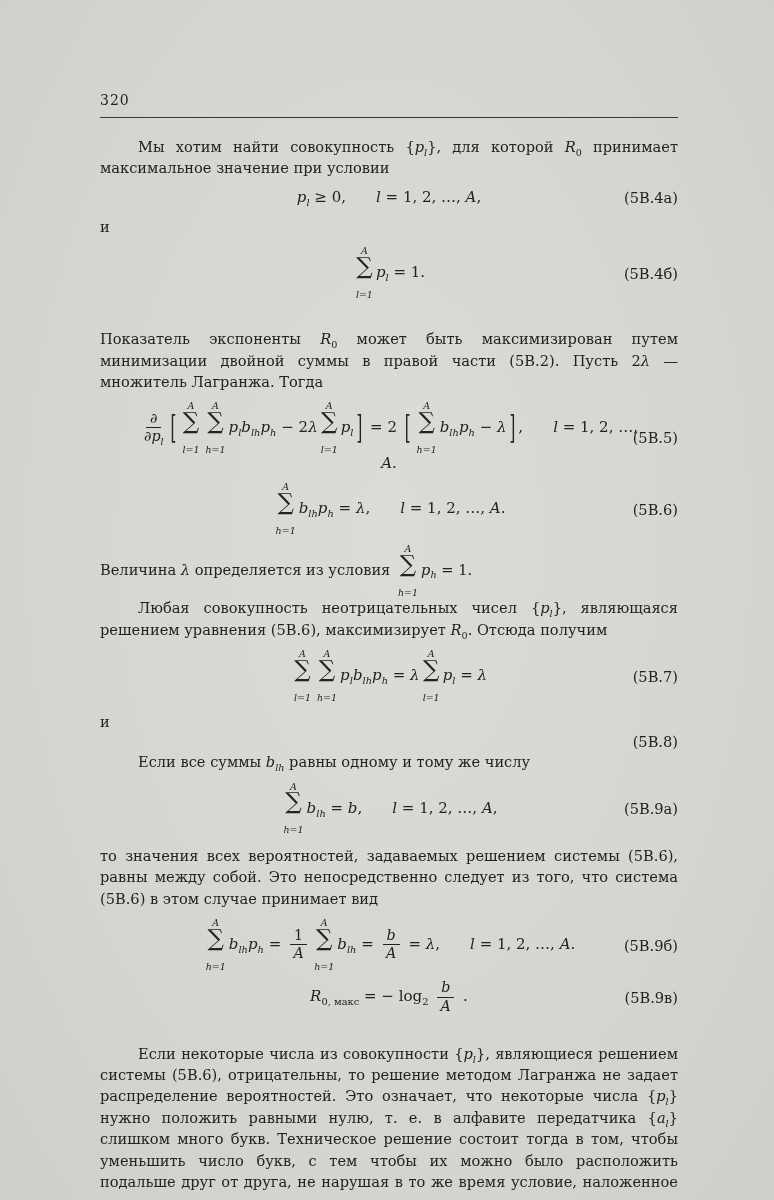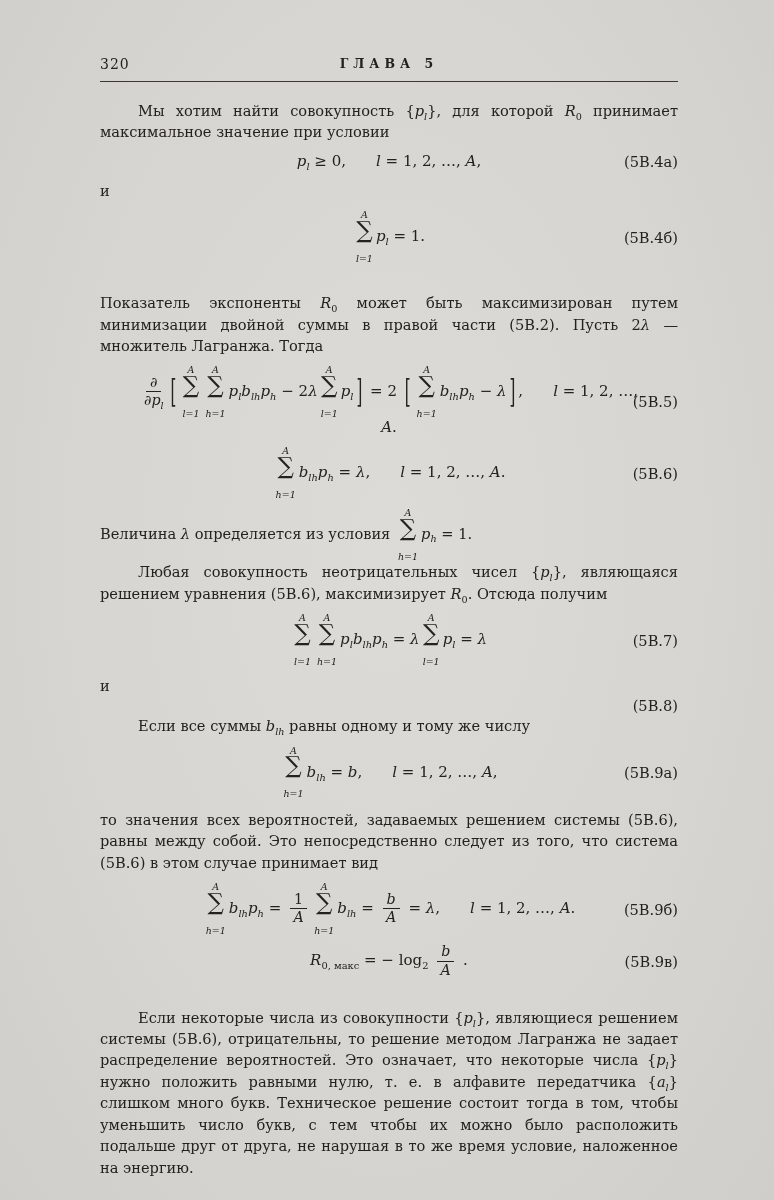--- a/index.html
+++ b/index.html
@@ -3,21 +3,21 @@
 <meta charset="utf-8">
 <style>
   html,body{margin:0;padding:0;}
   body{
     width:774px;height:1200px;overflow:hidden;
     background:radial-gradient(ellipse at 50% 45%, #dcdbd7 0%, #d6d5d1 60%, #cfceca 100%);
     font-family:"DejaVu Serif","Liberation Serif",serif;
     color:#24221e;
   }
   .page{box-sizing:border-box;width:774px;height:1200px;padding:56px 96px 0 100px;}
-  .header{position:relative;border-bottom:1px solid #3b3833;padding-bottom:7px;margin-bottom:18px;height:18px;}
+  .header{position:relative;border-bottom:1px solid #3b3833;padding-bottom:7px;margin-bottom:18px;height:18px;margin-top:36px;}
   .pagenum{position:absolute;left:0;top:0;font-size:14px;letter-spacing:1px;}
   .chapter{display:block;text-align:center;font-size:12.5px;font-weight:bold;letter-spacing:5px;}
   .para{font-size:14.6px;line-height:1.47;text-align:justify;margin:0;}
   .indent{text-indent:38px;}
   .conj{margin:3px 0 2px 0;text-align:left;}
   .it{font-style:italic;}
   sub{font-size:0.66em;line-height:0;}
   .eqrow{position:relative;display:flex;align-items:flex-start;justify-content:center;margin:9px 0;}
   .eq{font-size:15px;line-height:1.25;text-align:center;padding:0 60px;}
   .eqnum{position:absolute;right:0;top:50%;transform:translateY(-50%);font-size:14.6px;white-space:nowrap;}
@@ -32,21 +32,20 @@
   .bigbr{display:inline-block;transform:scaleY(2.05);margin:0 3px;vertical-align:middle;}
   .mt8{margin-top:8px;} .mt10{margin-top:10px;} .mt12{margin-top:29px;} .mt16{margin-top:28px;}
 </style>
 </head>
 <body>
 
 <div class="page">
 
   <div class="header">
     <span class="pagenum">320</span>
-    <span class="chapter">ГЛАВА 5</span>
   </div>
 
   <p class="para indent">Мы хотим найти совокупность {<span class="it">p</span><sub class="it">l</sub>}, для которой <span class="it">R</span><sub>0</sub> принимает максимальное значение при условии</p>
 
   <div class="eqrow">
     <span class="eq"><span class="it">p</span><sub class="it">l</sub> ≥ 0,<span class="hsp"></span><span class="it">l</span> = 1, 2, …, <span class="it">A</span>,</span>
     <span class="eqnum">(5В.4а)</span>
   </div>
 
   <p class="para conj">и</p>

